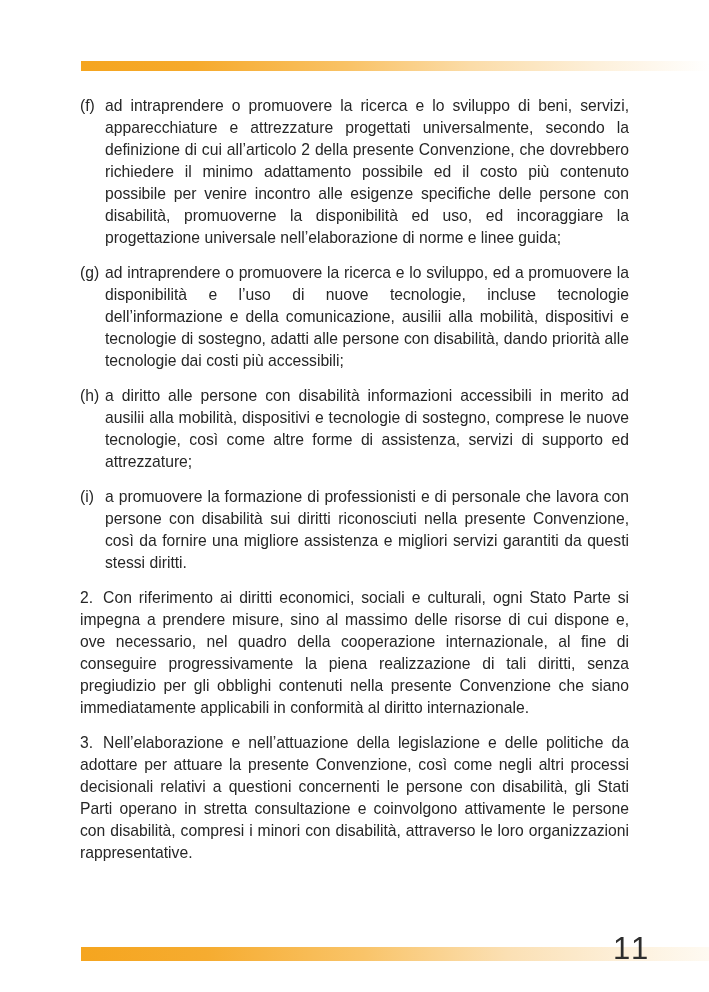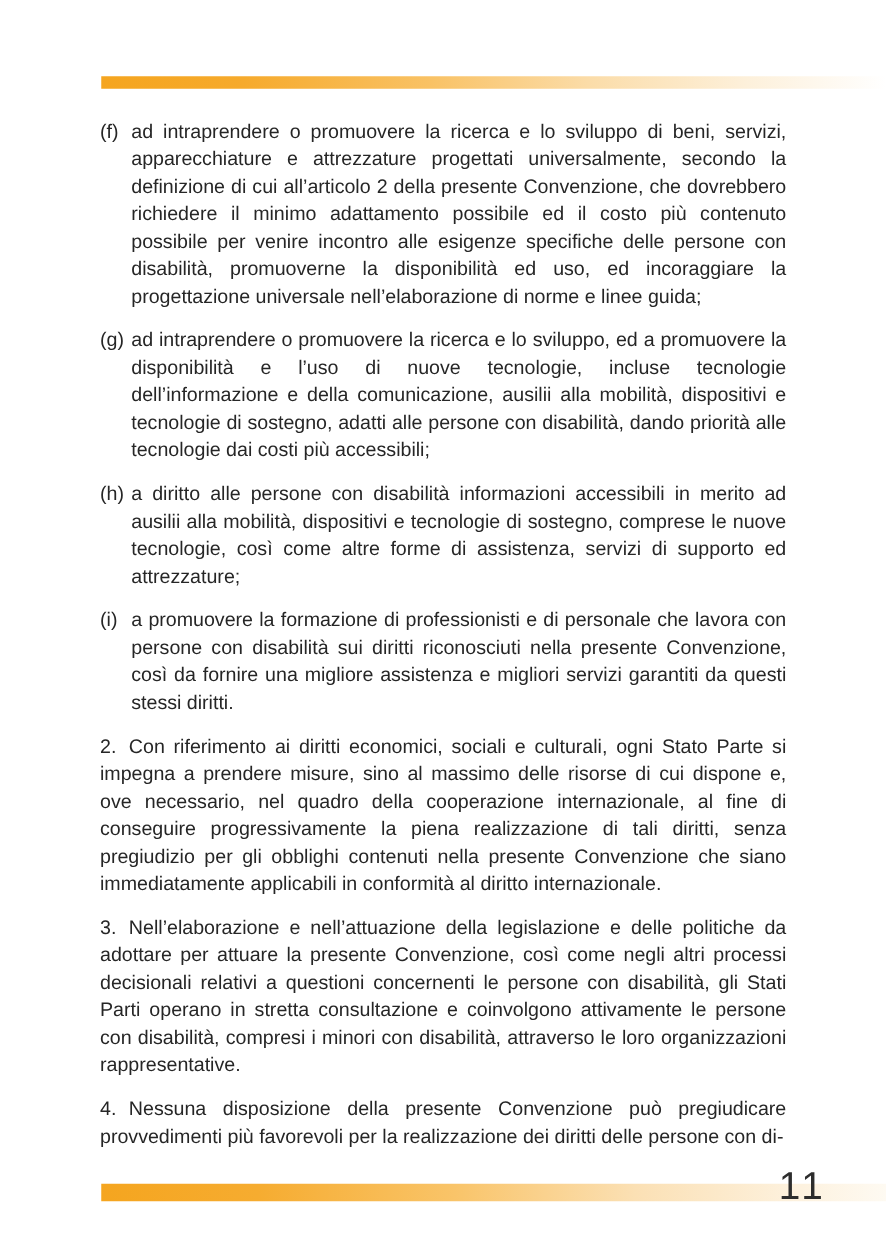--- a/index.html
+++ b/index.html
@@ -37,21 +37,20 @@
   }
   .page-number {
     position: absolute;
     left: 613px;
     top: 933px;
     font-size: 31px;
     line-height: 1;
     letter-spacing: 3px;
     color: #2d2d2d;
     z-index: 2;
-    margin-left: 10px;
   }
   .body-text {
     position: absolute;
     top: 95px;
     left: 80px;
     width: 549px;
     font-size: 15.7px;
     line-height: 22px;
     text-align: justify;
   }
@@ -106,23 +105,20 @@
     </div>
 
     <p class="numbered-para">
       <span class="para-number">2.</span><span>Con riferimento ai diritti economici, sociali e culturali, ogni Stato Parte si impegna a prendere misure, sino al massimo delle risorse di cui dispone e, ove necessario, nel quadro della cooperazione internazionale, al fine di conseguire progressivamente la piena realizzazione di tali diritti, senza pregiudizio per gli obblighi contenuti nella presente Convenzione che siano immediatamente applicabili in conformità al diritto internazionale.</span>
     </p>
 
     <p class="numbered-para">
       <span class="para-number">3.</span><span>Nell’elaborazione e nell’attuazione della legislazione e delle politiche da adottare per attuare la presente Convenzione, così come negli altri processi decisionali relativi a questioni concernenti le persone con disabilità, gli Stati Parti operano in stretta consultazione e coinvolgono attivamente le persone con disabilità, compresi i minori con disabilità, attraverso le loro organizzazioni rappresentative.</span>
     </p>
 
-    <p class="numbered-para">
-      <span class="para-number">4.</span><span>Nessuna disposizione della presente Convenzione può pregiudicare provvedimenti più favorevoli per la realizzazione dei diritti delle persone con di-</span>
-    </p>
 
   </div>
 
   <div class="page-number">11</div>
 
   <div class="bar bar-bottom"></div>
 
 </div>
 
 </body></html>

